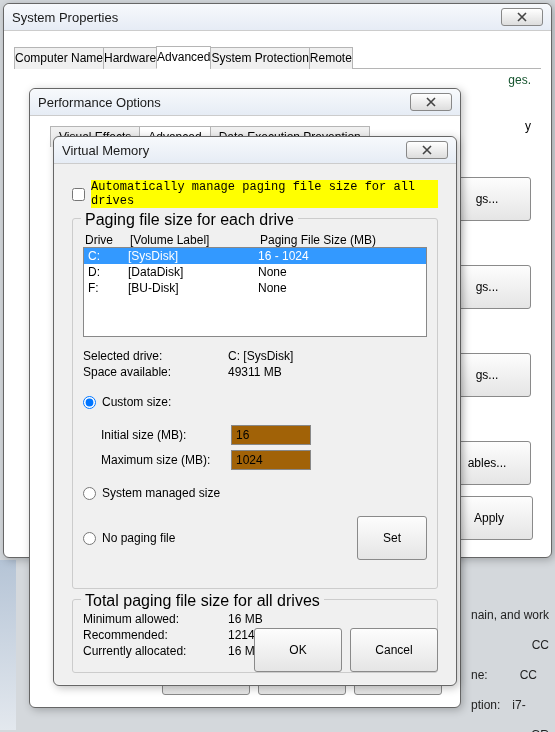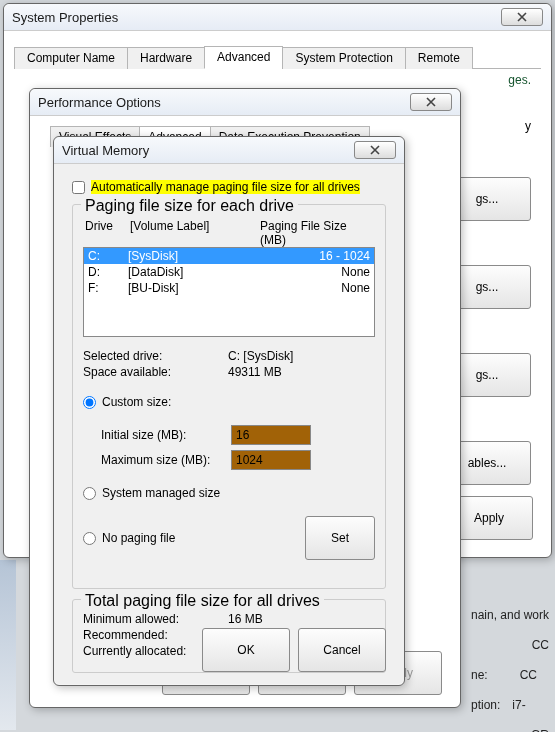--- a/index.html
+++ b/index.html
@@ -7,54 +7,54 @@
     
     .window { position: absolute; background: #fff; border: 1px solid #666; box-shadow: 2px 2px 8px rgba(0,0,0,.25); border-radius: 6px; }
     .titlebar { display: flex; align-items: center; justify-content: space-between; padding: 4px 8px; background: linear-gradient(#f7f9fc, #e6ecf5); border-bottom: 1px solid #ccc; border-radius: 6px 6px 0 0; }
     .titlebar .title { color: #1a1a1a; font-size: 13px; }
     .close-btn { width: 42px; height: 18px; border: 1px solid #888; border-radius: 3px; background: linear-gradient(#fff,#ddd); display:flex; align-items:center; justify-content:center; cursor:pointer; font-family: Arial; }
     .close-btn svg { width:12px; height:10px; }
 
     
     #sysprops { left: 3px; top: 3px; width: 549px; height: 555px; z-index: 1; }
     .tabstrip { display: flex; margin: 14px 10px 0 10px; border-bottom: 1px solid #b5b5b5; align-items:flex-end; }
-    .tab { padding: 3px 12px 4px; border: 1px solid #b5b5b5; border-bottom: none; margin-right: -1px; background: #f0f0f0; cursor:pointer; position:relative; top:1px; }
+    .tab { padding: 3px 0 4px; border: 1px solid #b5b5b5; border-bottom: none; margin-right: -1px; background: #f0f0f0; cursor:pointer; position:relative; top:1px; }
     .tab.active { background: #fff; border-bottom: 1px solid #fff; }
     .sysbody { padding: 20px 16px; position:relative; height: calc(100% - 70px); }
     .sys-text { color:#14532d; }
     .sys-right-col { position:absolute; right:20px; top:50px; display:flex; flex-direction:column; gap:44px; }
     .btn { min-width:88px; padding:14px 10px; border:1px solid #8a8a8a; border-radius:3px; background:linear-gradient(#fdfdfd,#e5e5e5); cursor:pointer; text-align:center;}
     .btn.disabled { color:#999; cursor:default;}
     .bottom-row { position:absolute; right:18px; bottom:12px; display:flex; gap:8px;}
     
     
     #perfopts { left:29px; top:88px; width:432px; height:620px; z-index:2; }
     .perf-tabstrip { display:flex; margin:10px 10px 0 20px; }
     .perf-tab { padding:3px 8px; border:1px solid #b5b5b5; border-bottom:none; margin-right:-1px; background:#f0f0f0; font-size:12px;}
     .perf-tab.active { background:#fff; }
     .perf-bottom { position:absolute; right:18px; bottom:12px; display:flex; gap:8px;}
     
     
-    #virtmem { left:53px; top:136px; width:352px; height:550px; z-index:3; background:#f4f4f4; }
+    #virtmem { left:53px; top:136px; width:404px; height:550px; z-index:3; background:#f4f4f4; }
     #virtmem .body { padding: 10px 18px 50px 18px; background:#f0f0f0; height:calc(100% - 28px); position:relative; border-radius:0 0 6px 6px;}
     .checkbox-row { display:flex; align-items:center; margin:6px 0 10px; }
     .checkbox-row input { margin-right:6px; }
-    .hl { background:#ffff00; }
+    .hl { background:#ffff00;font-family:Liberation Mono, monospace; }
     .groupbox { border:1px solid #ccc; border-radius:3px; padding:10px 10px 12px; margin-bottom:10px; position:relative; }
     .groupbox legend { position:absolute; top:-8px; left:8px; background:#f0f0f0; padding:0 4px; font-size:16px;}
     .drive-header { display:flex; font-size:12px; margin:4px 2px 0; }
     .drive-header .col1 { width:45px; }
     .drive-header .col2 { width:130px; }
     .drive-header .col3 { flex:1; }
     .drive-list { background:#fff; border:1px solid #888; height:90px; overflow:auto; }
     .drive-row { display:flex; padding:1px 4px; font-size:12px; }
     .drive-row.selected { background:#3399ff; color:#fff; }
     .drive-row .c1 { width:40px; }
     .drive-row .c2 { width:130px; }
-    .drive-row .c3 { flex:1;text-align:right; }
+    .drive-row .c3 { flex:1; }
     .kv { display:flex; margin:2px 0;}
     .kv .k { width:145px;}
     .radio-row { display:flex; align-items:center; margin:16px 0;}
     .radio-row input { margin-right:6px;}
     .size-inputs { margin-left:18px;}
     .size-inputs .row { display:flex; align-items:center; margin:5px 0;}
     .size-inputs .lbl { width:130px;}
     .size-inputs input[type=text] { width:80px; padding:2px 4px; border:1px solid #888; background:#a16207; }
     .vm-bottom { position:absolute; right:18px; bottom:12px; display:flex; gap:8px;}
     

